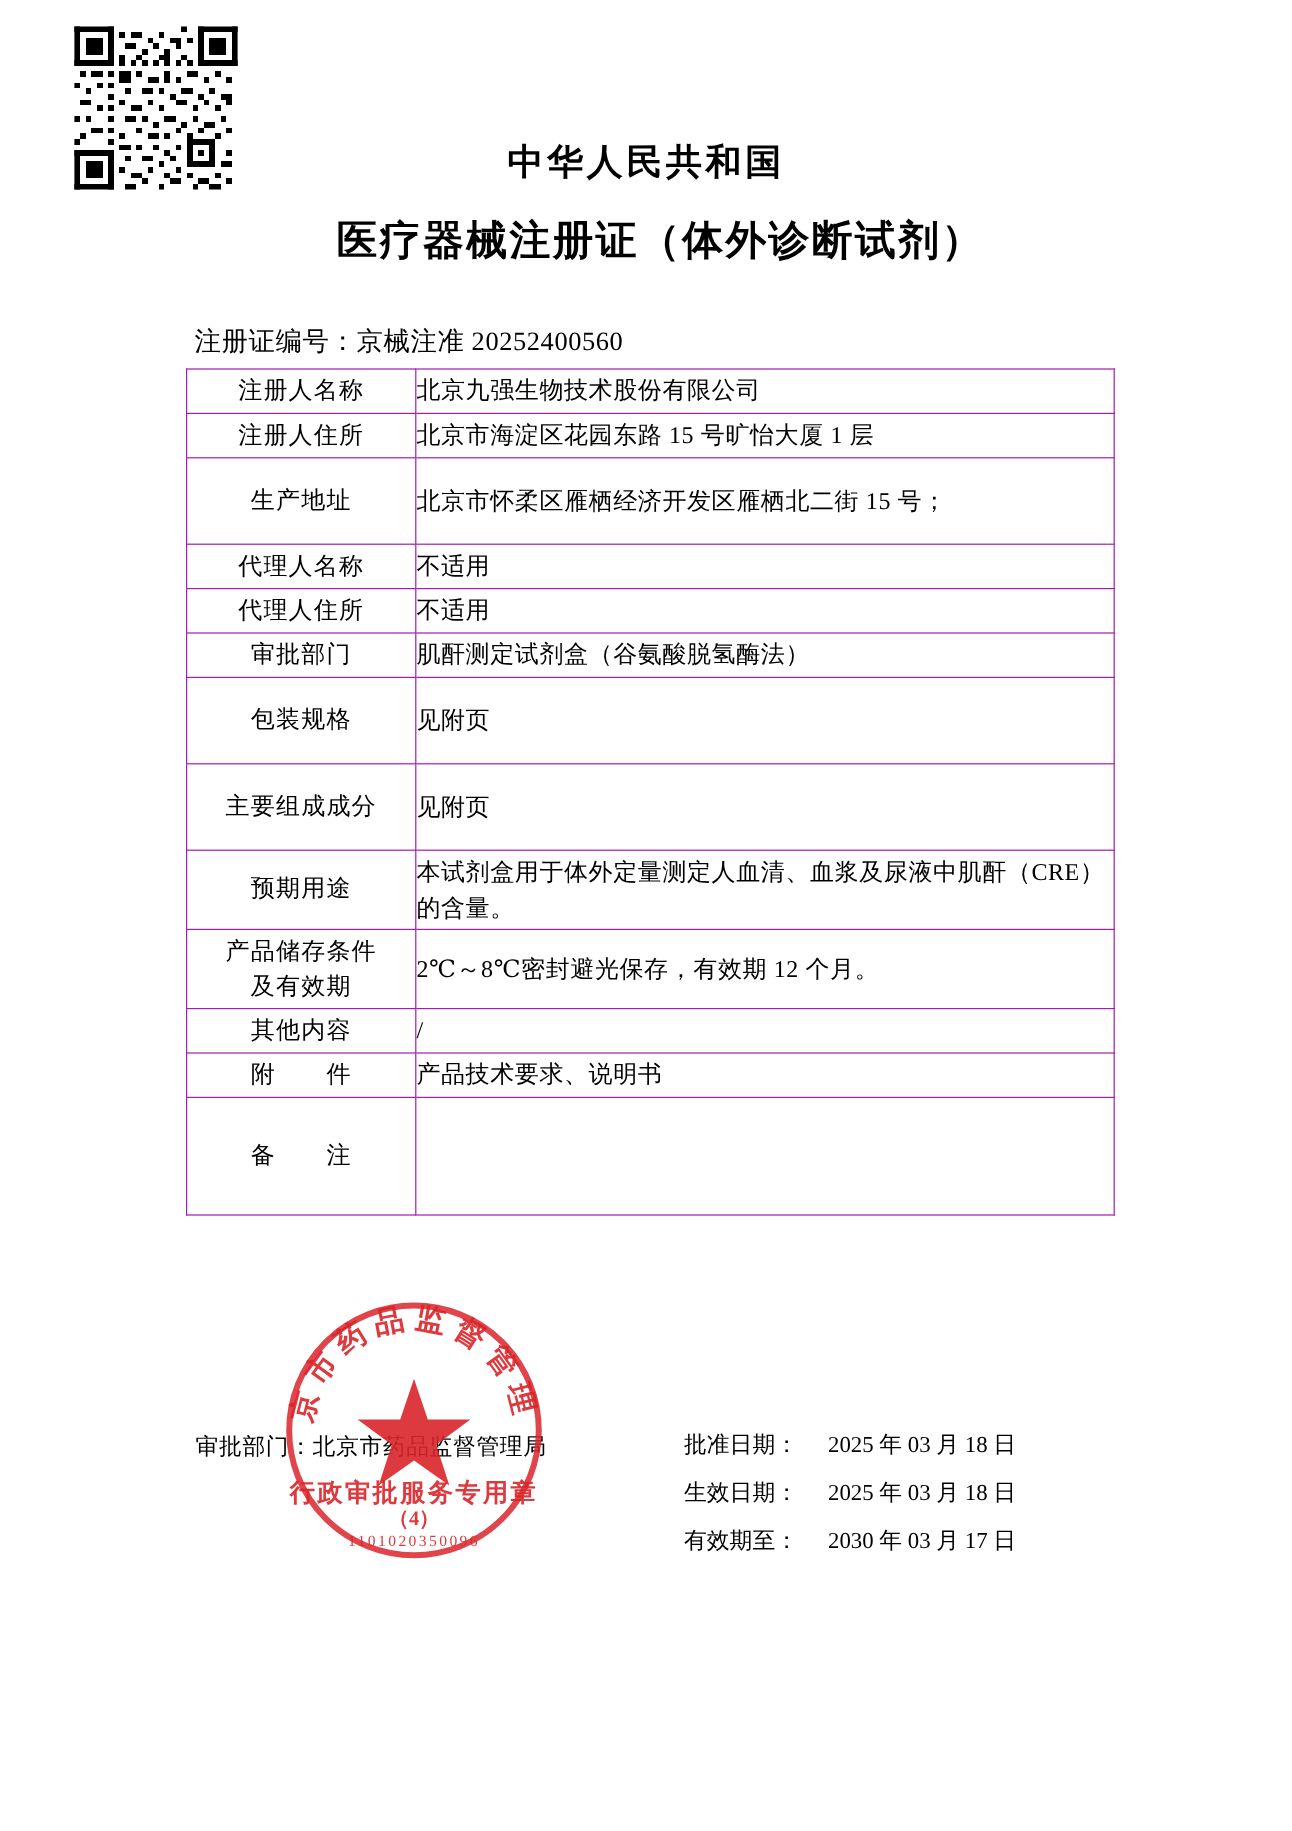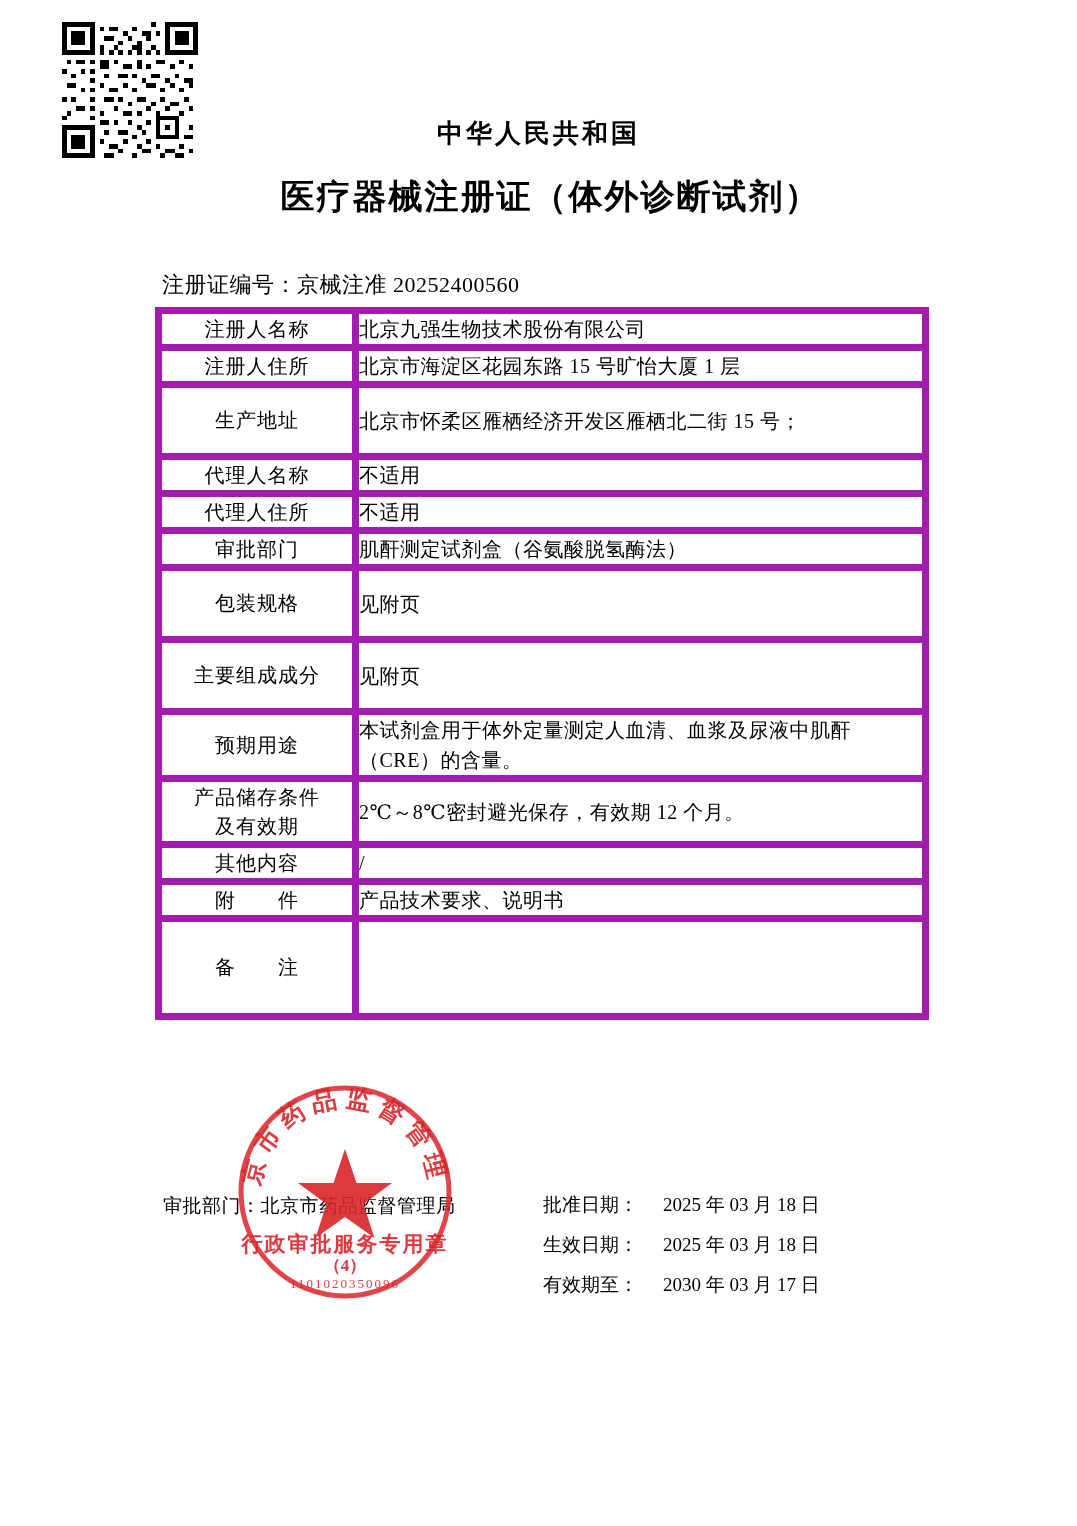--- a/index.html
+++ b/index.html
@@ -28,21 +28,21 @@
 
   
   .title-block {
     position: absolute;
     left: 0;
     top: 118px;
     width: 1077px;
     text-align: center;
   }
   .title1 {
-    font-size: 26px;
+    font-size: 30px;
     font-weight: bold;
     letter-spacing: 3px;
     line-height: 1.2;
   }
   .title2 {
     margin-top: 28px;
     font-size: 34px;
     font-weight: bold;
     letter-spacing: 2px;
     line-height: 1.2;
@@ -62,21 +62,21 @@
   
   table.cert {
     position: absolute;
     left: 155px;
     top: 307px;
     width: 774px;
     border-collapse: collapse;
     table-layout: fixed;
   }
   table.cert td {
-    border: 7px solid #a21caf;
+    border: 1px solid #a21caf;
     font-size: 20px;
     vertical-align: middle;
     padding: 0;
   }
   td.label {
     width: 190px;
     text-align: center;
     letter-spacing: 1px;
     padding: 6px 4px;
     line-height: 1.45;
@@ -101,21 +101,21 @@
   }
   .dept {
     position: absolute;
     left: 163px;
     top: 8px;
     font-size: 19px;
     letter-spacing: 0.5px;
   }
   .dates {
     position: absolute;
-    left: 543px;
+    left: 570px;
     top: 0;
     font-size: 19px;
     line-height: 40px;
   }
   .dates .row { white-space: nowrap; }
   .dates .dlabel { display: inline-block; width: 120px; }
   .dates .dval { display: inline-block; }
 
   
   #seal {

